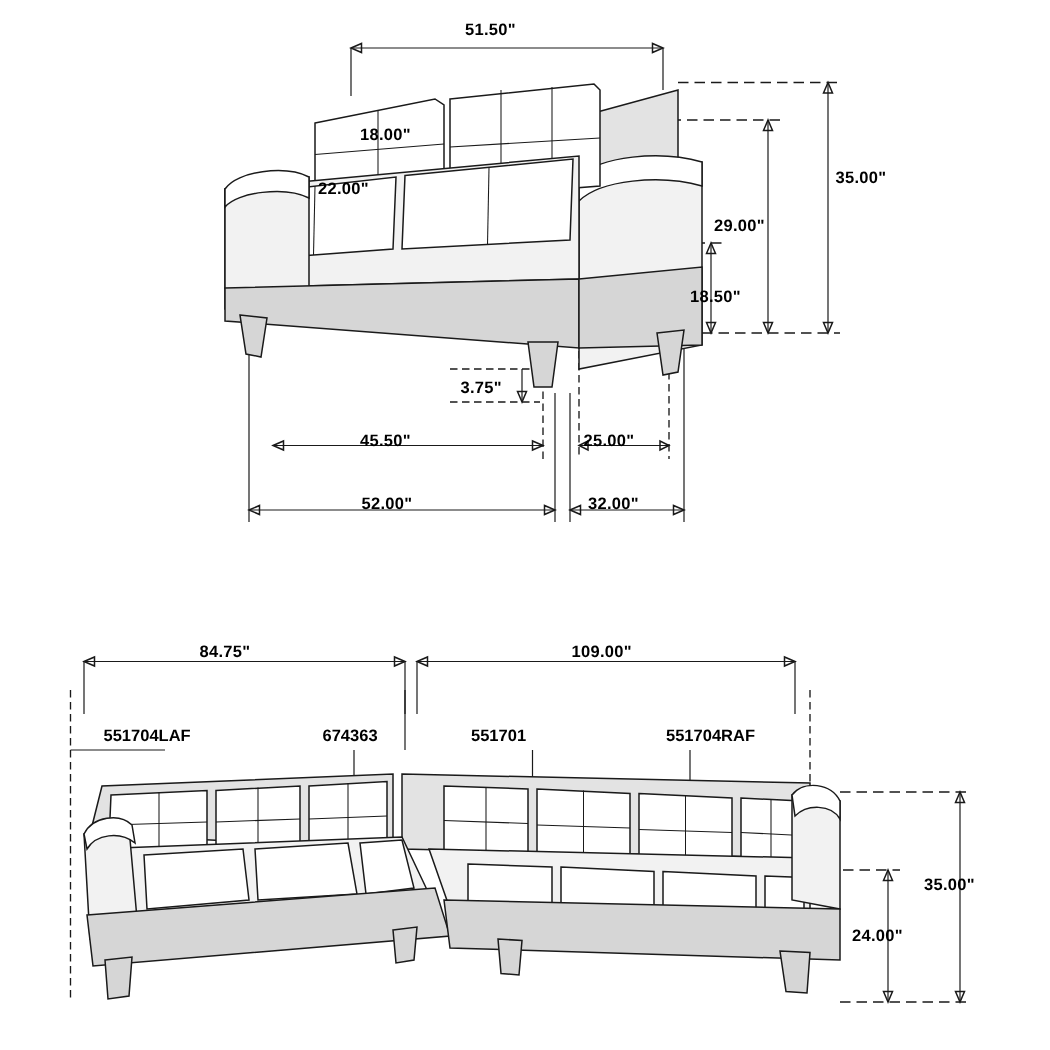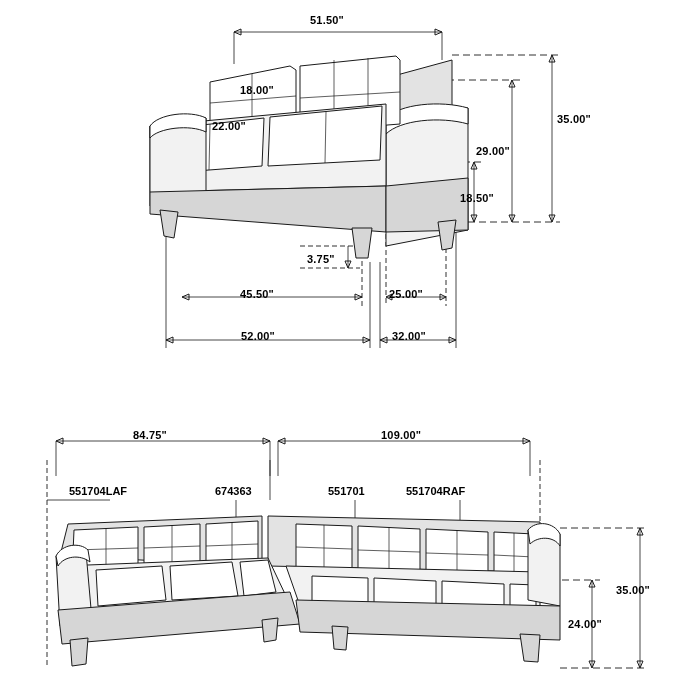--- a/index.html
+++ b/index.html
@@ -236,16 +236,16 @@
 <div class="dim-label" style="left:241px;top:330px;">52.00"</div>
 <div class="dim-label" style="left:392px;top:330px;">32.00"</div>
 
 <div class="dim-label" style="left:133px;top:429px;">84.75"</div>
 <div class="dim-label" style="left:381px;top:429px;">109.00"</div>
 <div class="dim-label" style="left:616px;top:584px;">35.00"</div>
 <div class="dim-label" style="left:568px;top:618px;">24.00"</div>
 
 <div class="part-label" style="left:69px;top:485px;">551704LAF</div>
 <div class="part-label" style="left:215px;top:485px;">674363</div>
-<div class="part-label" style="left:328px;top:485px;">551701</div>
-<div class="part-label" style="left:406px;top:485px;">551704RAF</div>
+<div class="part-label" style="left:314px;top:485px;">551701</div>
+<div class="part-label" style="left:444px;top:485px;">551704RAF</div>
 
 </div>
 
 </body></html>

